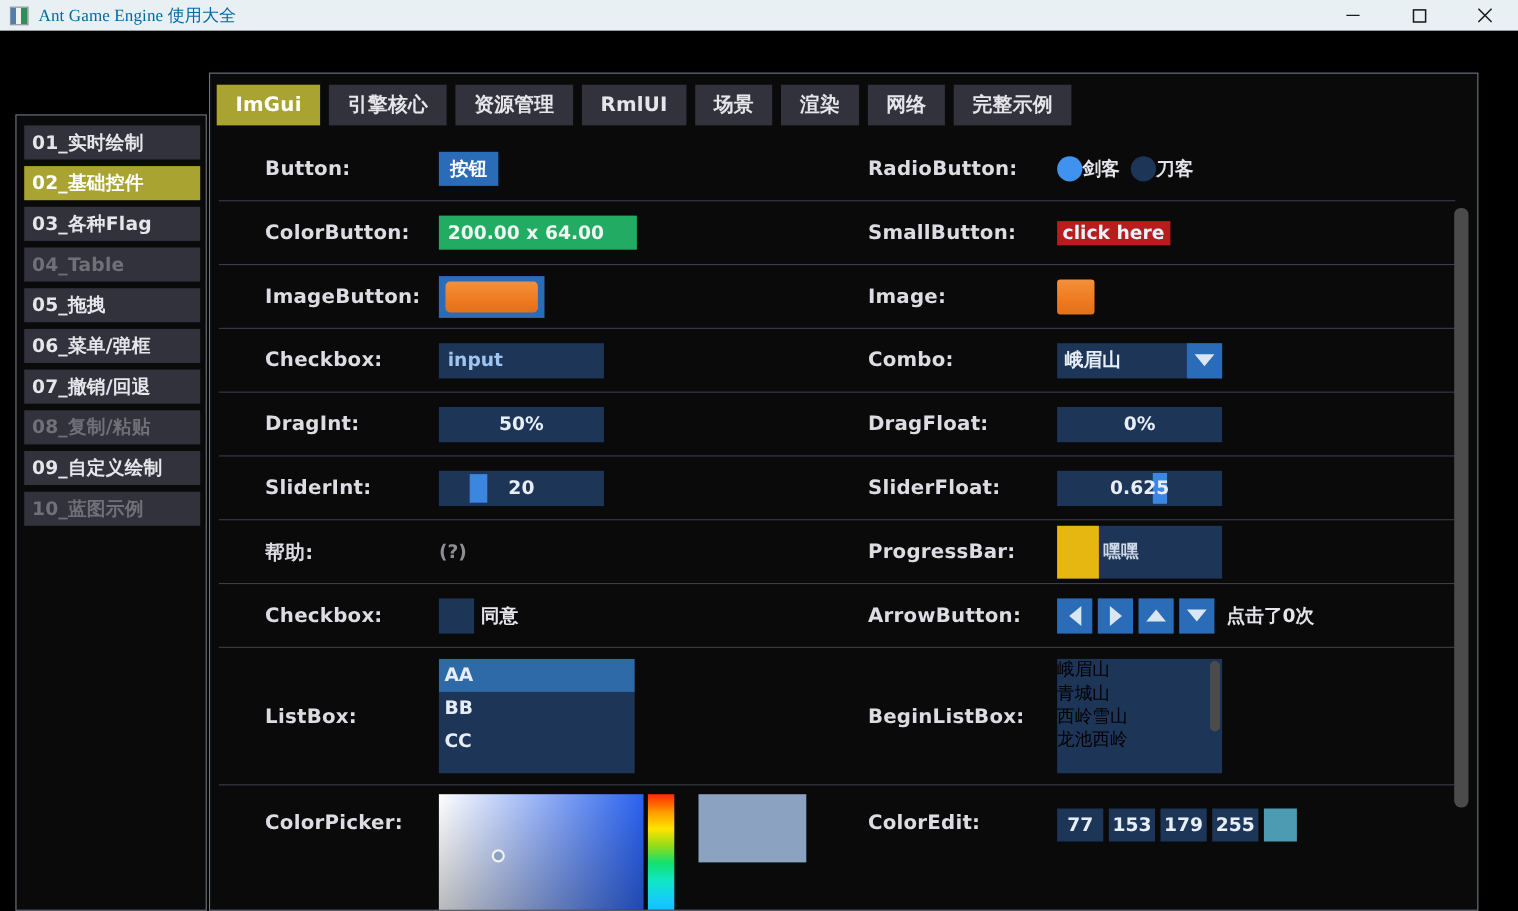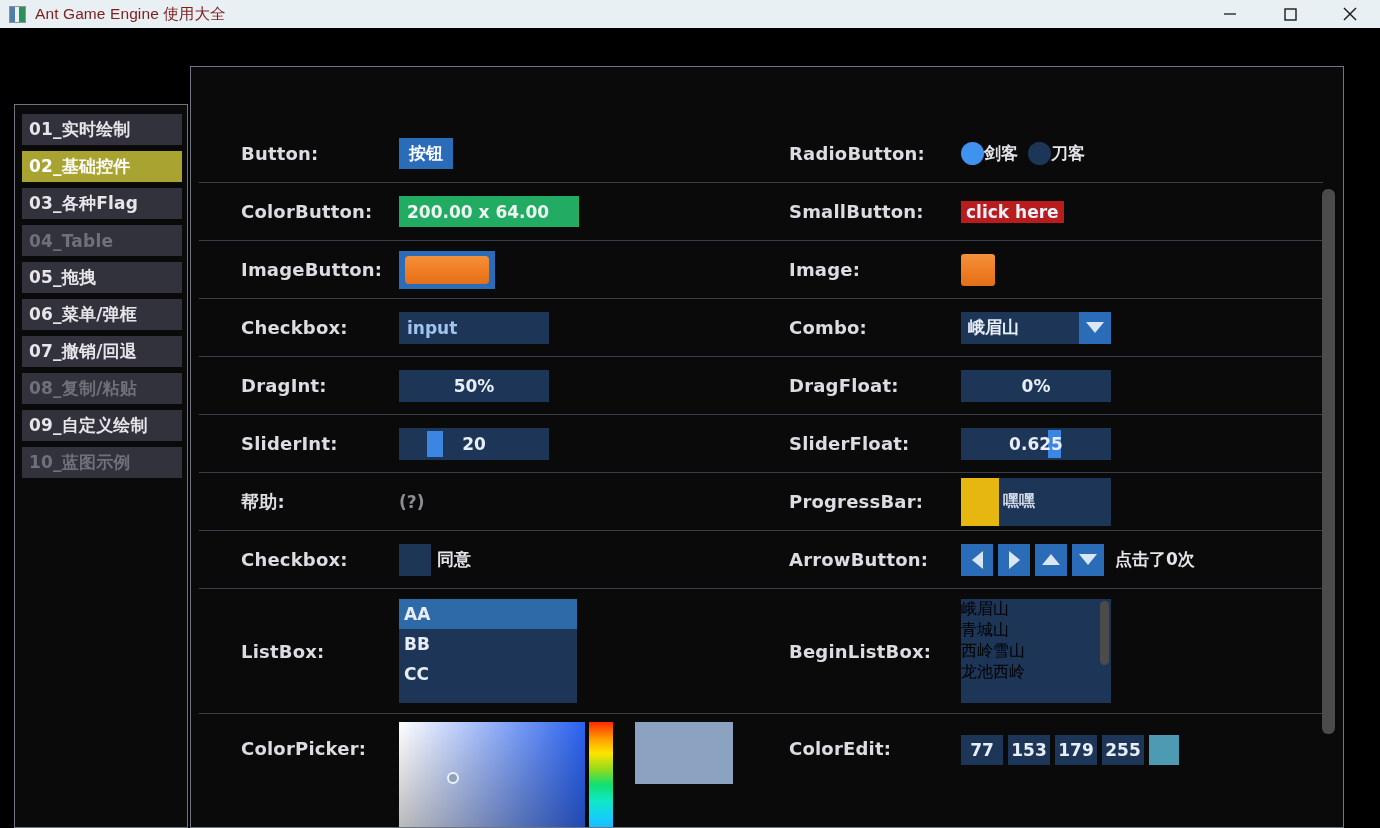--- a/index.html
+++ b/index.html
@@ -16,22 +16,22 @@
     background:#e9f0f4;
     display:flex;align-items:center;
   }
   #app-icon{
     width:17px;height:17px;margin-left:9px;margin-right:9px;
     border:1px solid #8b9298;
     background:linear-gradient(90deg,#4f7fa8 0 33%,#e8f3ee 33% 62%,#2f8f5c 62% 100%);
     box-sizing:border-box;flex:none;
   }
   #title-text{
-    font-size:15.5px;color:#7f1d1d;letter-spacing:.1px;
-    font-family:Liberation Sans, sans-serif;
+    font-size:15.5px;color:#0369a1;letter-spacing:.1px;
+    font-family:Liberation Serif, serif;
   }
   #win-controls{margin-left:auto;display:flex;height:28px;}
   .winbtn{
     width:60px;height:28px;display:flex;align-items:center;justify-content:center;
     color:#1b1b1b;
   }
   .winbtn svg{display:block;}
   
   #client{
     position:absolute;left:0;top:28px;width:1380px;height:800px;background:#000000;
@@ -289,20 +289,46 @@
     <div class="menu-item" style="top:305px">
         <span>09_自定义绘制</span>
       </div>
     <div class="menu-item disabled" style="top:342px">
         <span>10_蓝图示例</span>
       </div>
   </div>
 
   <div id="right-panel">
 
+    <div id="tabbar">
+      <div class="tab active">
+          <span>ImGui</span>
+        </div>
+      <div class="tab">
+          <span>引擎核心</span>
+        </div>
+      <div class="tab">
+          <span>资源管理</span>
+        </div>
+      <div class="tab">
+          <span>RmlUI</span>
+        </div>
+      <div class="tab">
+          <span>场景</span>
+        </div>
+      <div class="tab">
+          <span>渲染</span>
+        </div>
+      <div class="tab">
+          <span>网络</span>
+        </div>
+      <div class="tab">
+          <span>完整示例</span>
+        </div>
+    </div>
 
     <div id="scrollregion">
       <div id="table">
 
         <div class="row">
           <div class="cellhalf">
             <div class="lbl">Button:</div>
             <div class="ctl">
               <div class="btn-blue">按钮</div>
             </div>

